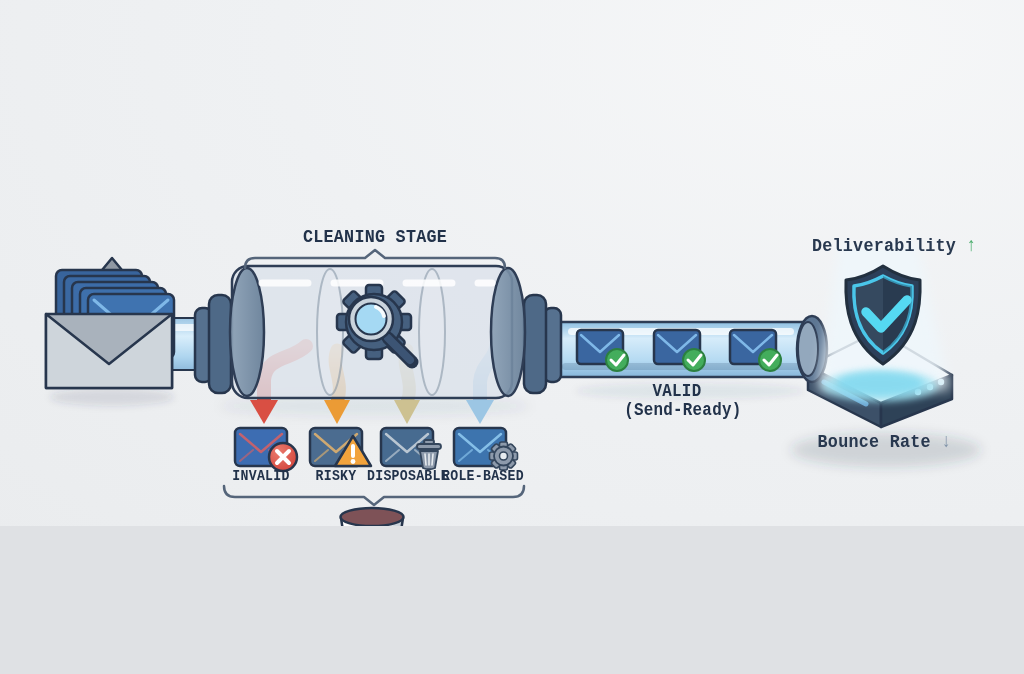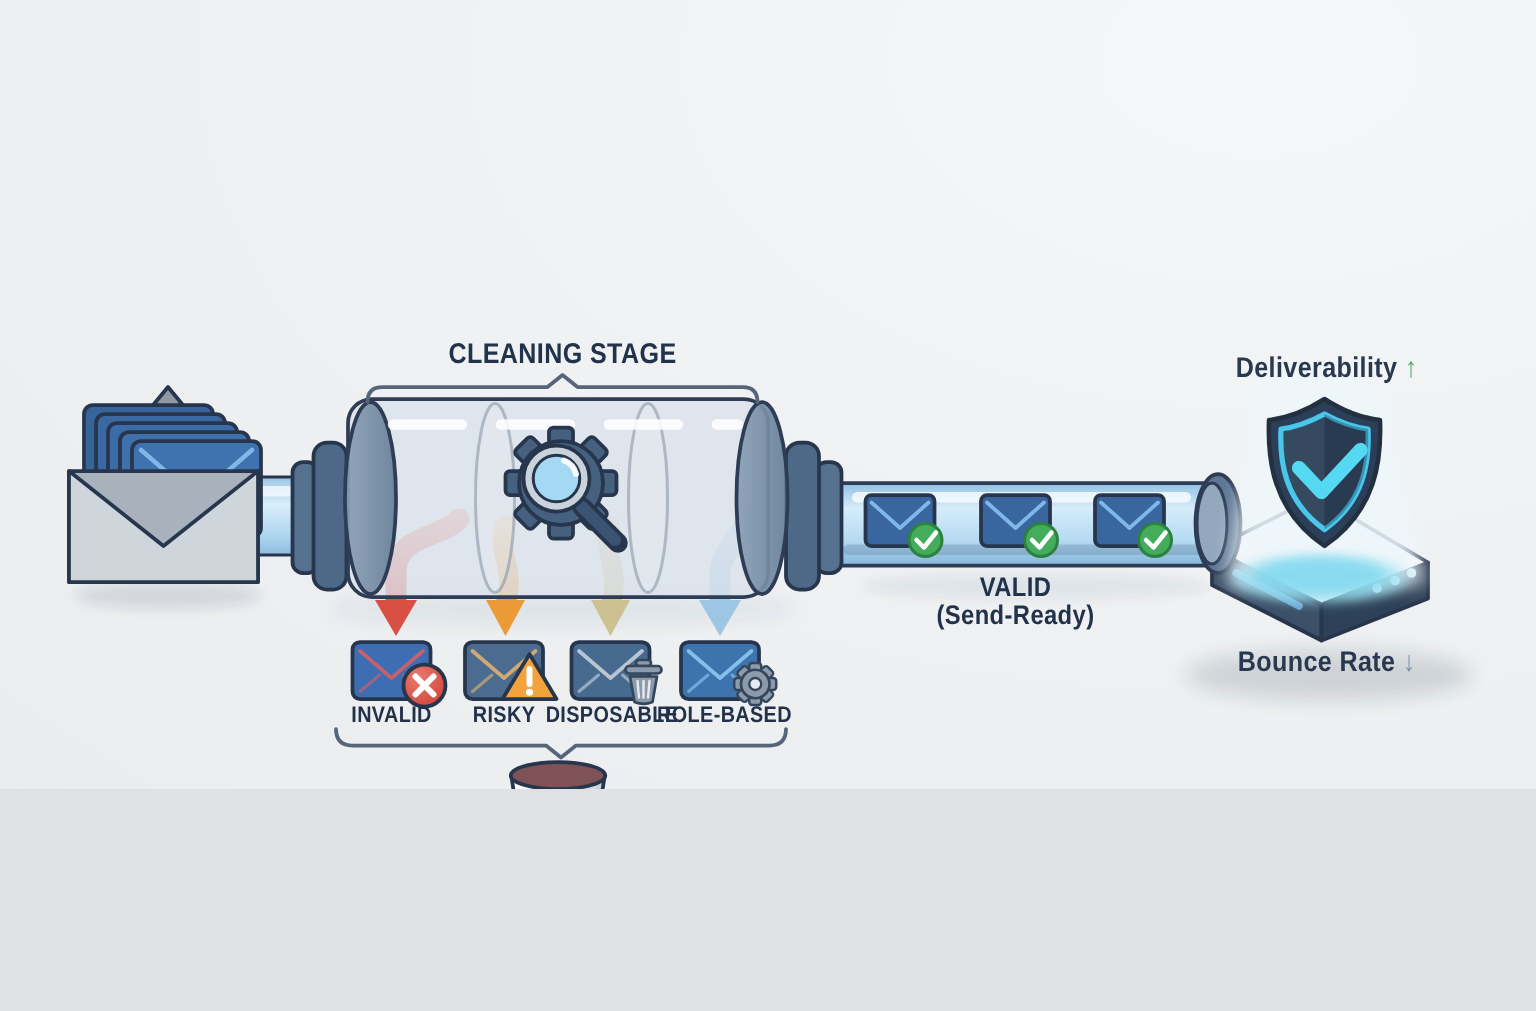--- a/index.html
+++ b/index.html
@@ -1,20 +1,20 @@
 <!DOCTYPE html>
 <html><head>
 <meta charset="utf-8">
 <style>
   html,body{margin:0;padding:0;background:#dfe1e4;}
   .stage{
     position:relative;width:1024px;height:526px;overflow:hidden;
     background:
       radial-gradient(130% 150% at 82% 8%, #f6f7f8 0%, #eff1f3 42%, #e9ebed 100%);
-    font-family:Liberation Sans, sans-serif;
+    font-family:Liberation Mono, monospace;
   }
   .stage svg{position:absolute;left:0;top:0;}
   .lbl{
     position:absolute;text-align:center;color:#22324a;
     font-weight:700;letter-spacing:.3px;
     transform:scaleX(.88);transform-origin:center;
     white-space:nowrap;
   }
   .title{font-size:19px;}
   .cat{font-size:15px;}

